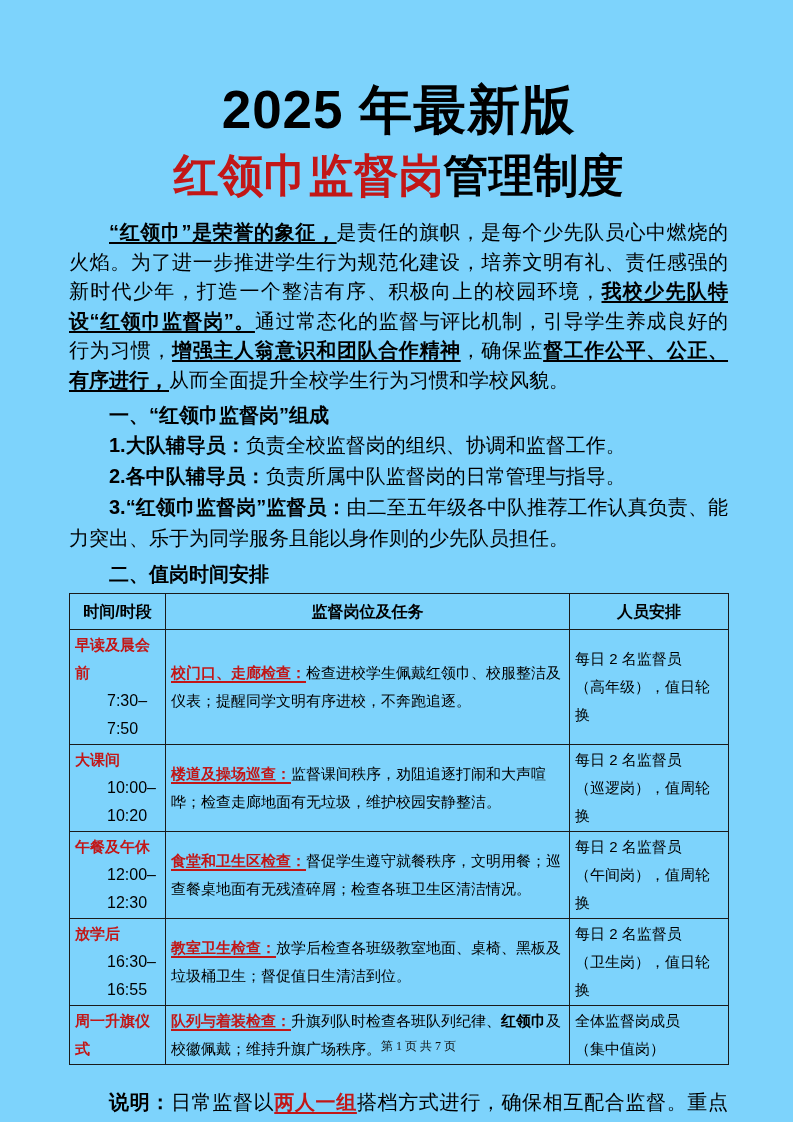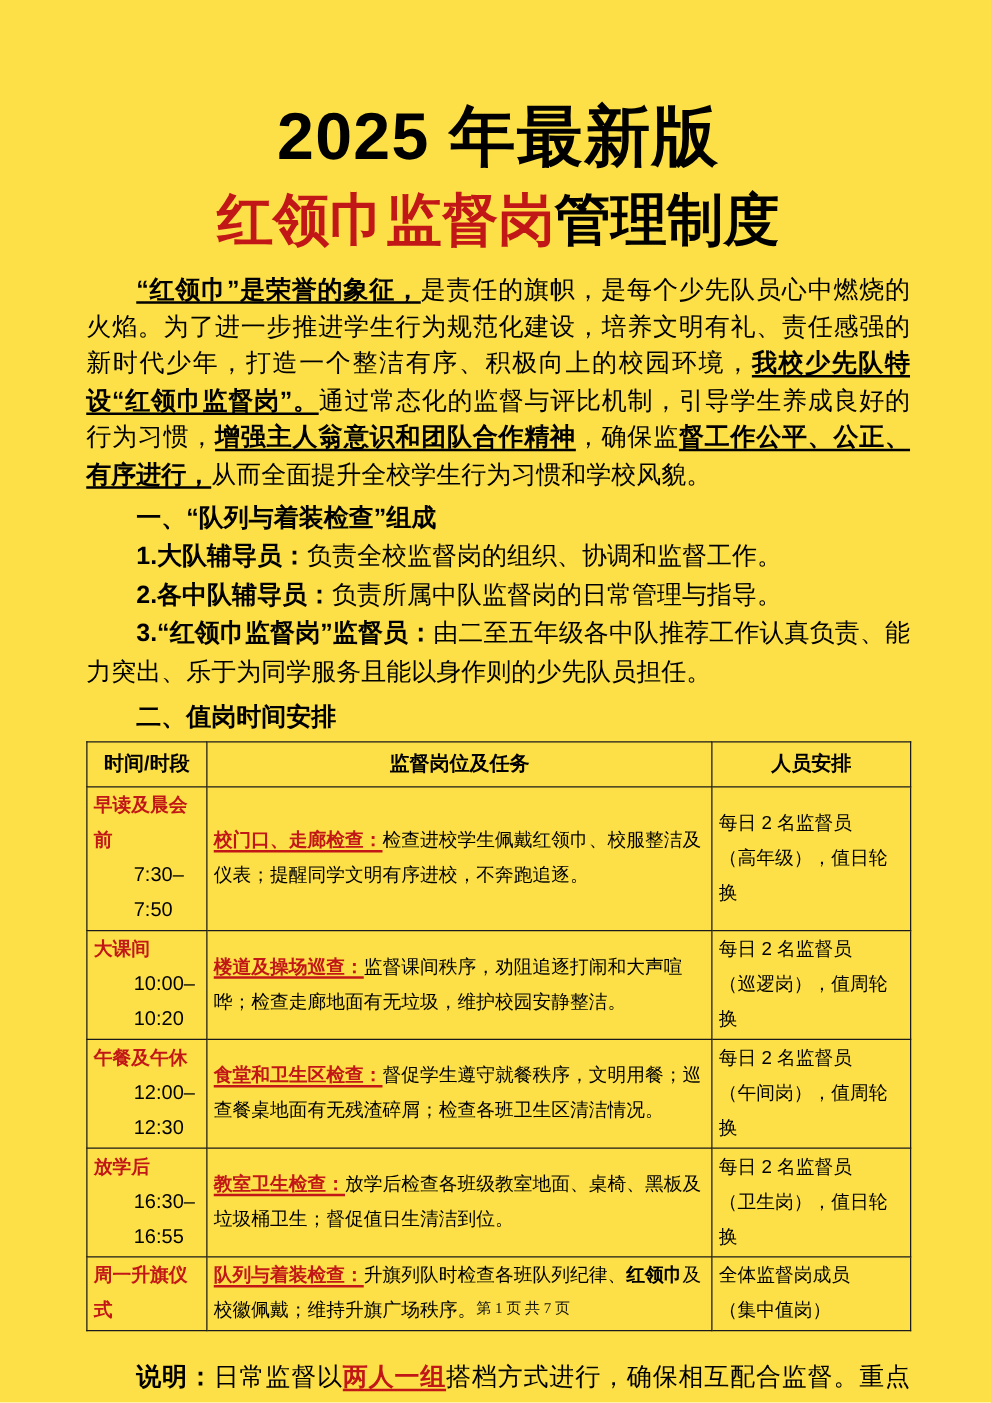--- a/index.html
+++ b/index.html
@@ -1,21 +1,21 @@
 <!DOCTYPE html>
 <html style="--accent: #c21717;"><head>
 <meta charset="utf-8">
 <style>
   * { box-sizing: border-box; }
   html, body { margin: 0; padding: 0; background: #ffffff; }
   .page {
     position: relative;
     width: 793px;
     height: 1122px;
-    background: #fde047;
+    background: #7dd3fc;
     font-family: "Liberation Sans", sans-serif;
     color: #000;
     padding: 78px 65px 0 69px;
     overflow: hidden;
   }
   p { margin: 0; }
 
   
   .doc-title {
     margin: 0;
@@ -139,21 +139,21 @@
 <body>
 
 <div class="page">
 
   <h1 class="doc-title">2025 年最新版</h1>
 
   <h2 class="doc-subtitle"><span class="red">红领巾监督岗</span><span>管理制度</span></h2>
 
   <p class="intro"><span class="bu">“红领巾”是荣誉的象征，</span><span>是责任的旗帜，是每个少先队员心中燃烧的火焰。为了进一步推进学生行为规范化建设，培养文明有礼、责任感强的新时代少年，打造一个整洁有序、积极向上的校园环境，</span><span class="bu">我校少先队特设“红领巾监督岗”。</span><span>通过常态化的监督与评比机制，引导学生养成良好的行为习惯，</span><span class="bu">增强主人翁意识和团队合作精神</span><span>，确保监</span><span class="bu">督工作公平、公正、有序进行，</span><span>从而全面提升全校学生行为习惯和学校风貌。</span></p>
 
-  <p class="sec-heading">一、“队列与着装检查”组成</p>
+  <p class="sec-heading">一、“红领巾监督岗”组成</p>
 
   <p class="list-item"><span class="lead">1.大队辅导员：</span><span>负责全校监督岗的组织、协调和监督工作。</span></p>
 
   <p class="list-item"><span class="lead">2.各中队辅导员：</span><span>负责所属中队监督岗的日常管理与指导。</span></p>
 
   <p class="list-item"><span class="lead">3.“红领巾监督岗”监督员：</span><span>由二至五年级各中队推荐工作认真负责、能力突出、乐于为同学服务且能以身作则的少先队员担任。</span></p>
 
   <p class="sec-heading">二、值岗时间安排</p>
 
   <table class="schedule">

